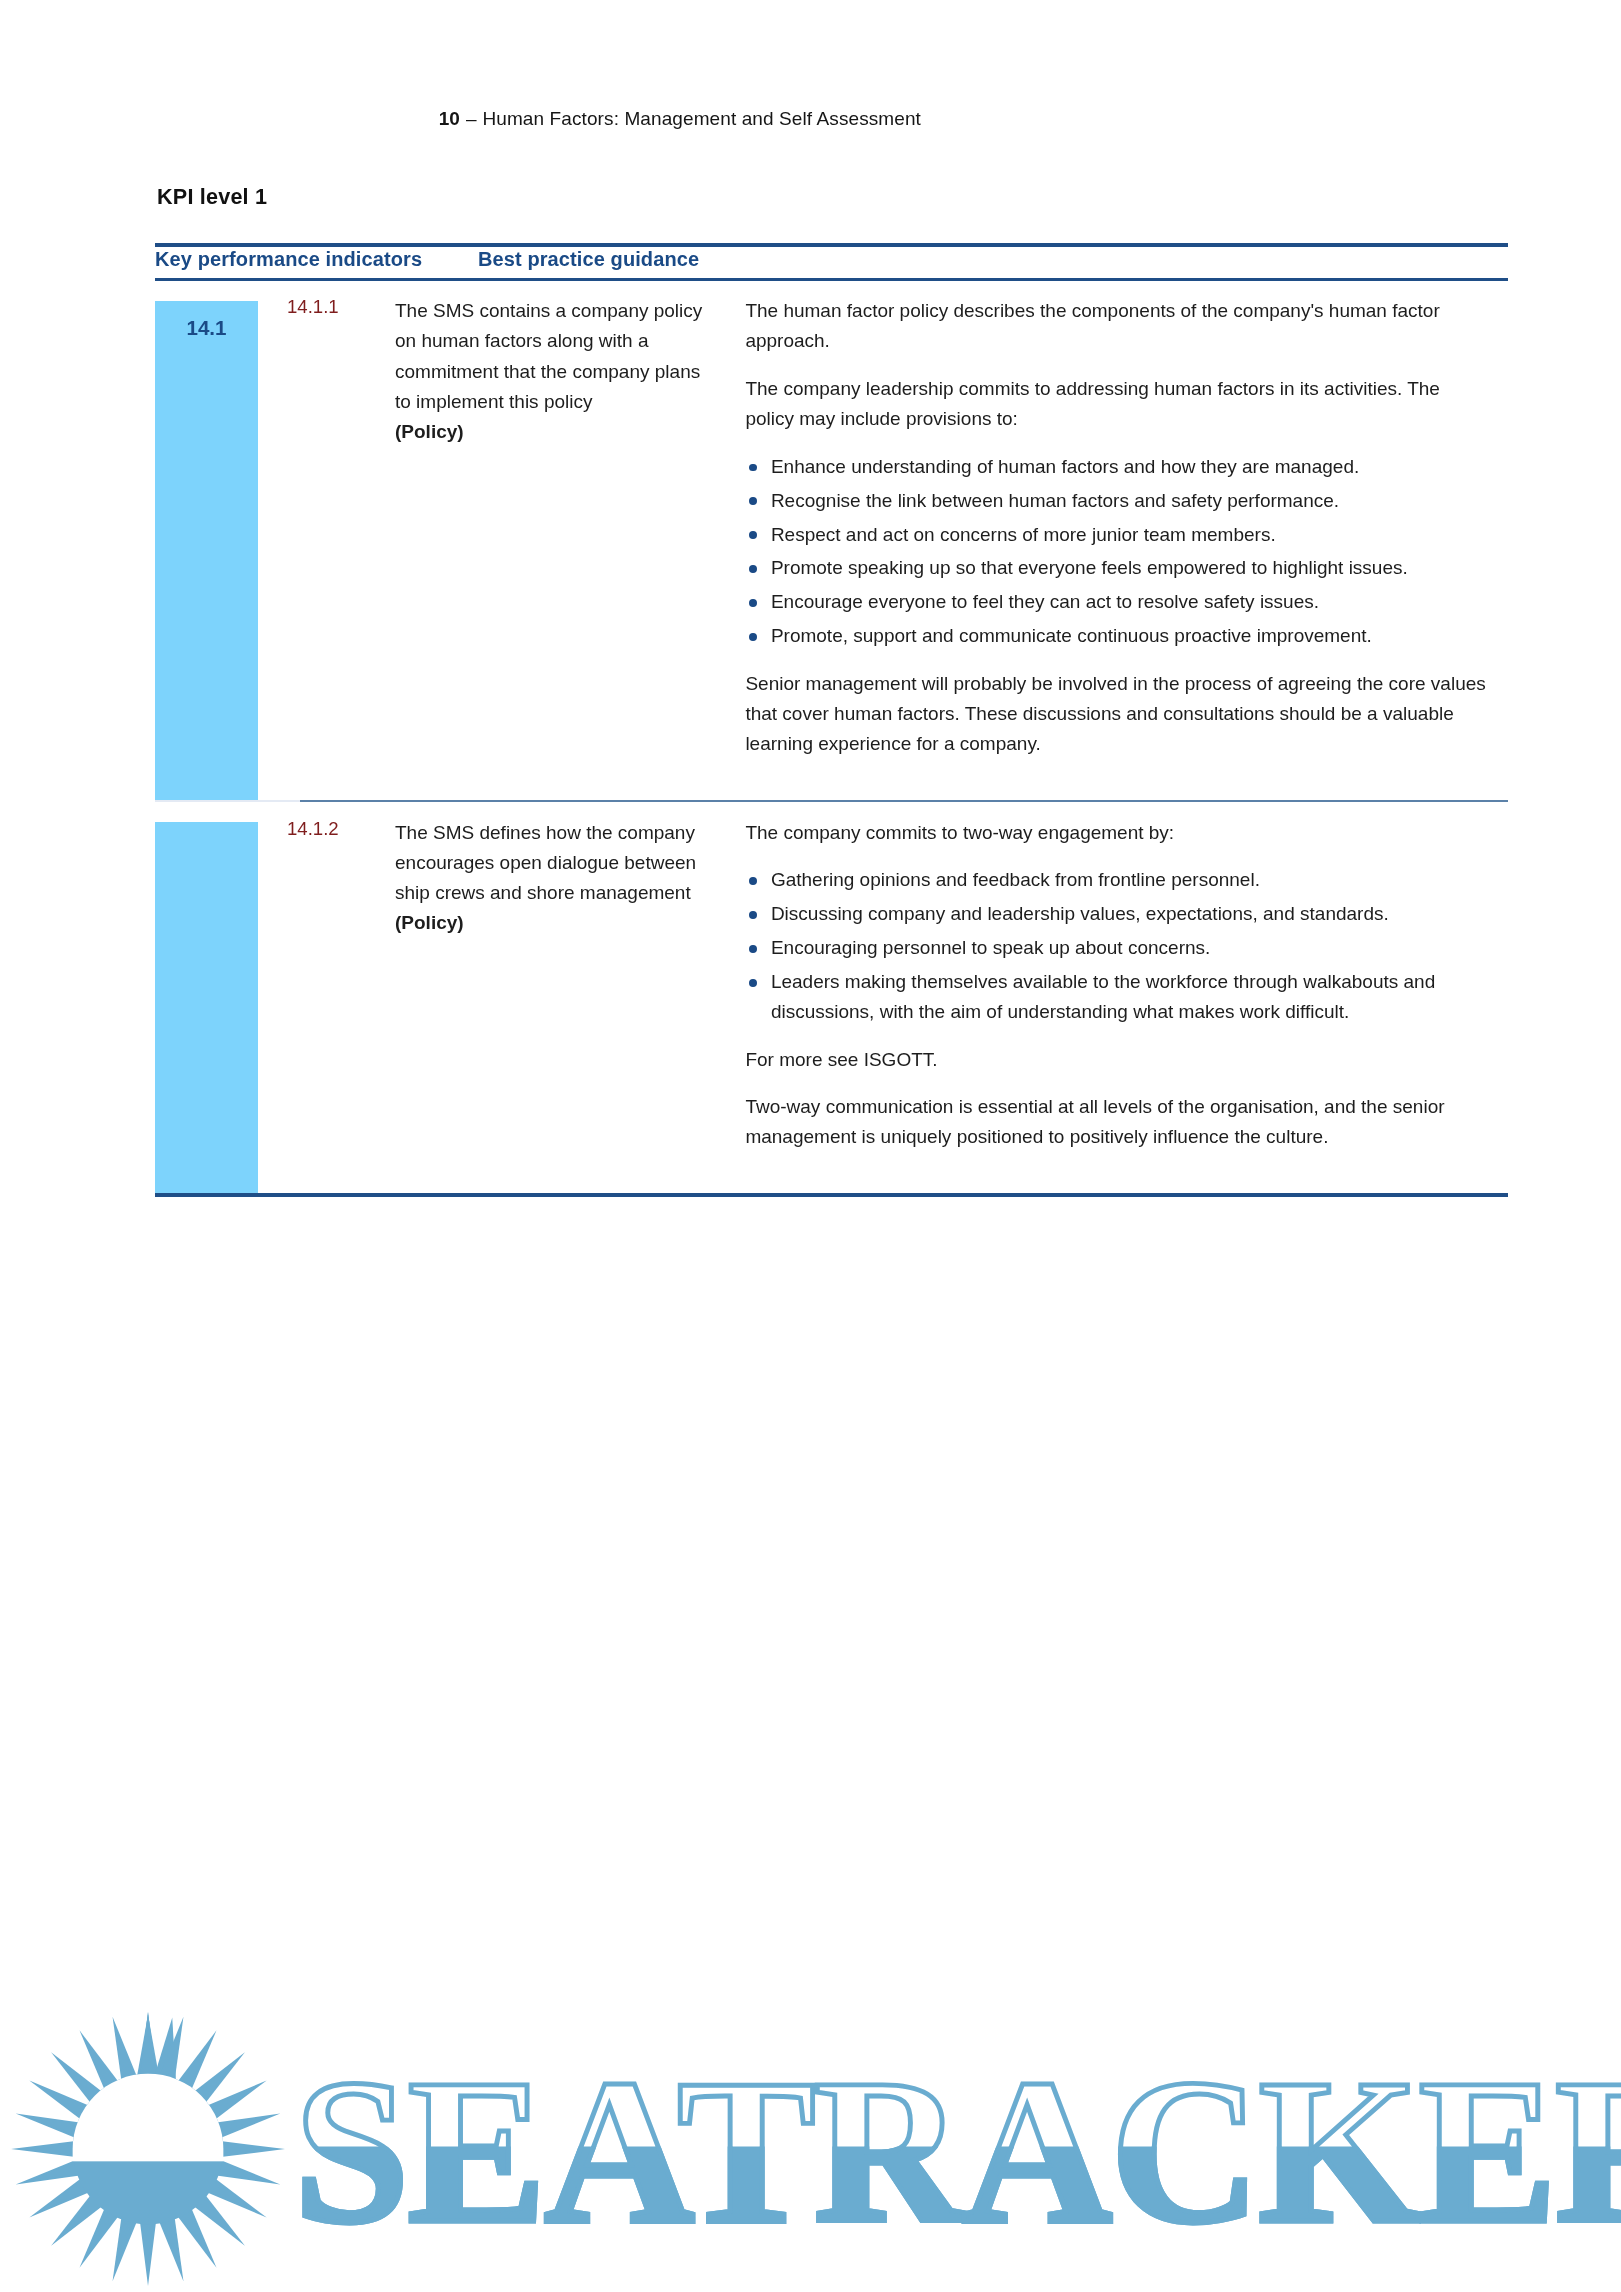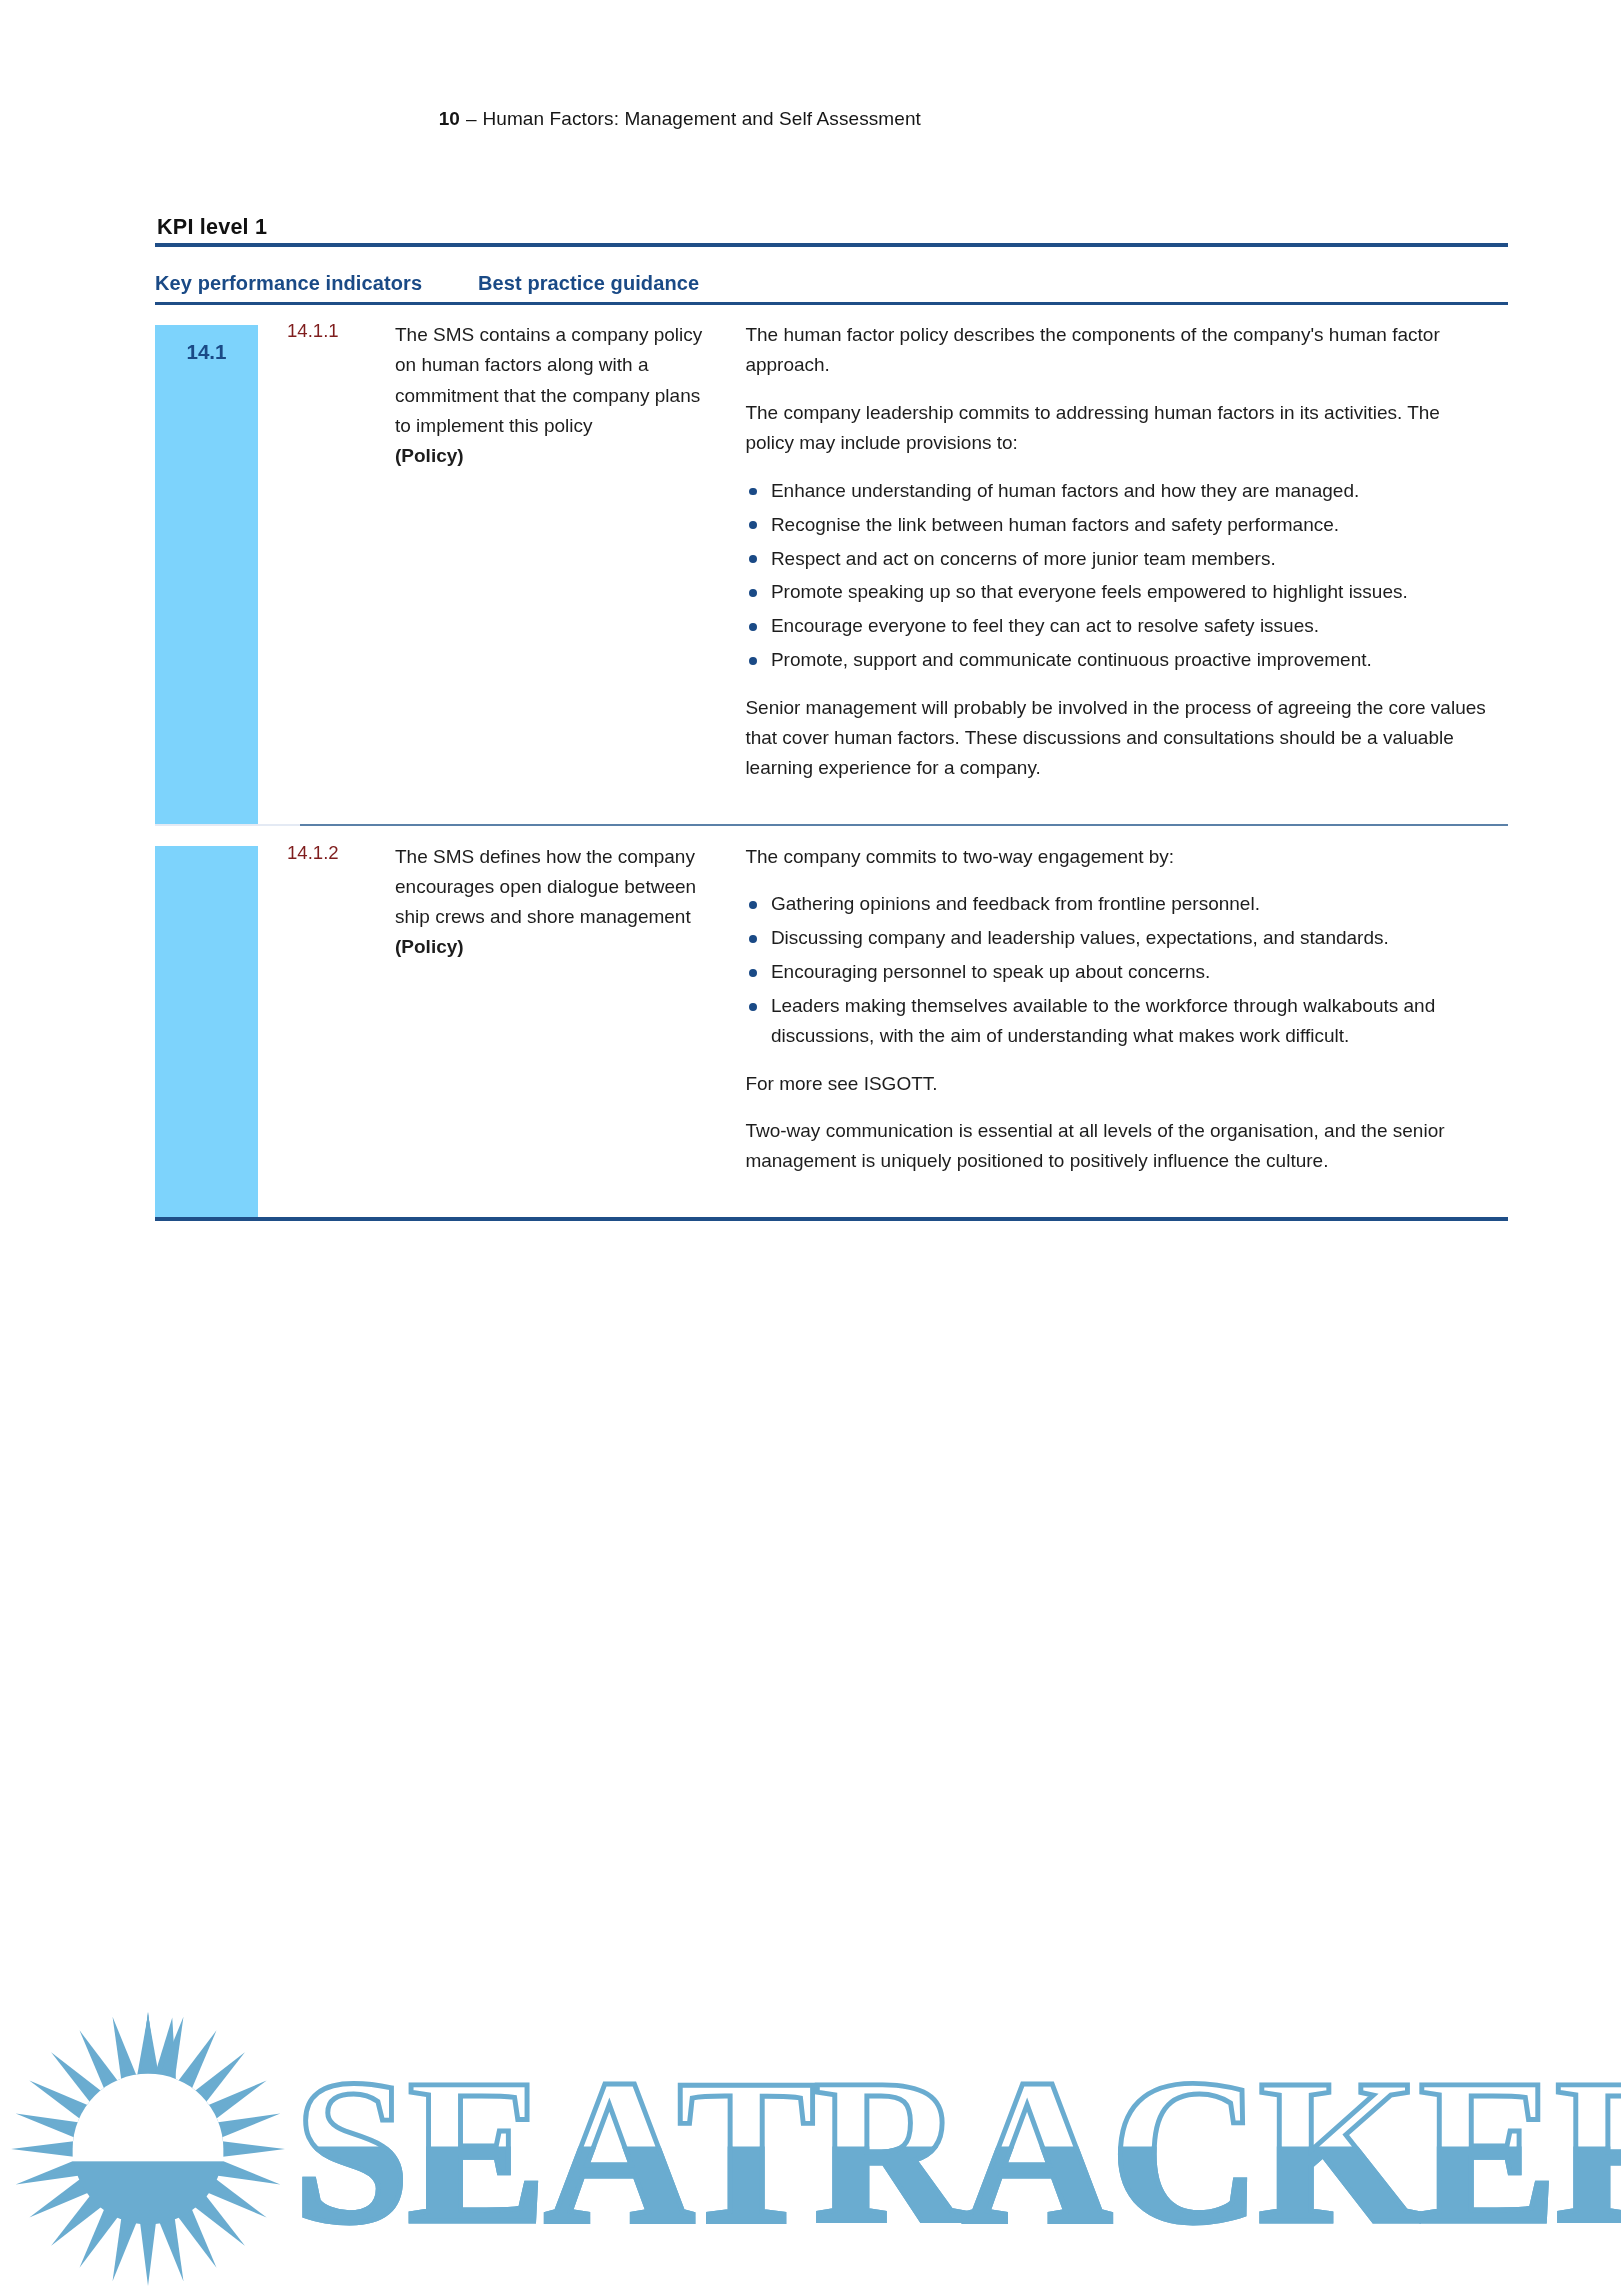--- a/index.html
+++ b/index.html
@@ -43,21 +43,20 @@
 
   
   .kpi-title {
     position: absolute;
     left: 157px;
     top: 184px;
     font-size: 21.6px;
     font-weight: bold;
     color: #111111;
     letter-spacing: 0.2px;
-    margin-top: 30px;
   }
 
   
   .kpi-table {
     position: absolute;
     left: 155px;
     top: 243px;
     width: 1353px;
   }
 
@@ -87,21 +86,21 @@
   }
   .rule-inner-line {
     flex: 1 1 auto;
     height: 2px;
     background: #5b81a8;
   }
 
   .thead {
     display: flex;
     align-items: flex-end;
-    height: 55px;
+    height: 31px;
   }
   .thead .c-kpi-num,
   .thead .c-sub-num {
     flex: 0 0 auto;
   }
   .col-head {
     font-size: 20px;
     font-weight: bold;
     color: #1a4a86;
     letter-spacing: 0.1px;

